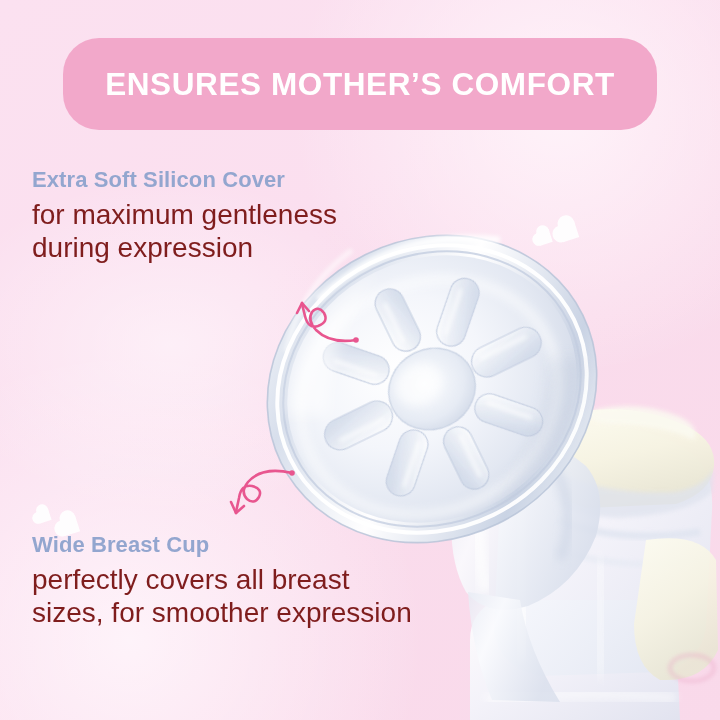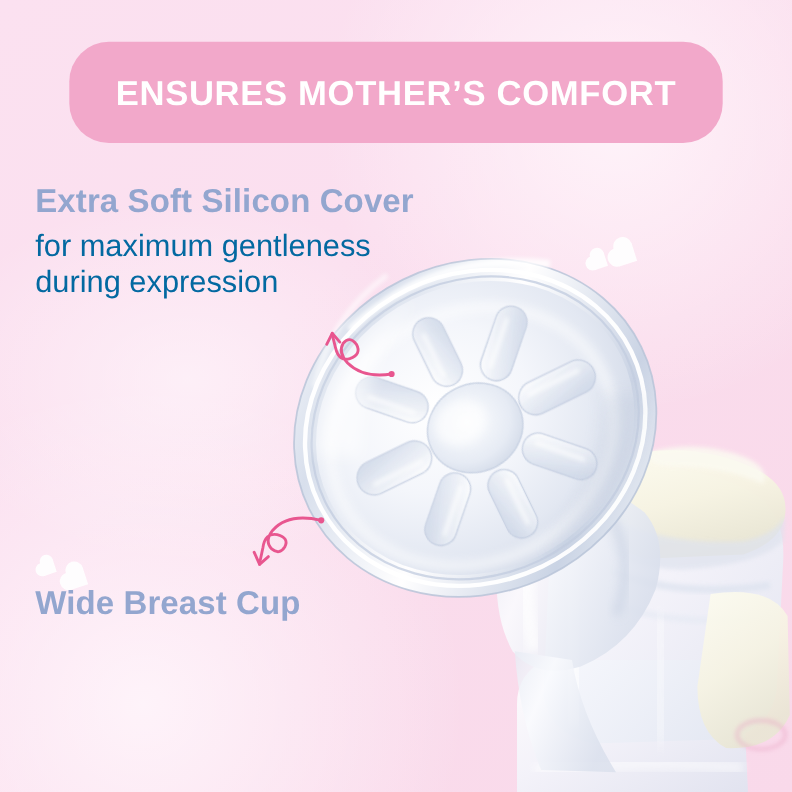--- a/index.html
+++ b/index.html
@@ -85,28 +85,28 @@
     font-size: 31.5px;
     font-weight: bold;
     letter-spacing: 0.6px;
     white-space: nowrap;
   }
 
   
   .feature { position: absolute; }
   .feature-title {
     color: #93a6cf;
-    font-size: 30px;
+    font-size: 22px;
     font-weight: bold;
     letter-spacing: 0.1px;
     white-space: nowrap;
     line-height: 1.05;
   }
   .feature-body {
-    color: #0369a1;
+    color: #7f1d1d;
     font-size: 28px;
     font-weight: normal;
     line-height: 1.17;
     margin-top: 8px;
     white-space: pre-line;
   }
 
   #feature-1 { left: 32px; top: 168px; }
   #feature-2 { left: 32px; top: 533px; }
 
@@ -307,20 +307,22 @@
   </div>
 
   <div class="feature" id="feature-1">
     <div class="feature-title">Extra Soft Silicon Cover</div>
     <div class="feature-body">for maximum gentleness
 during expression</div>
   </div>
 
   <div class="feature" id="feature-2">
     <div class="feature-title">Wide Breast Cup</div>
+    <div class="feature-body">perfectly covers all breast
+sizes, for smoother expression</div>
   </div>
 
   <svg class="arrow-layer" viewBox="0 0 720 720" width="720" height="720" xmlns="http://www.w3.org/2000/svg">
 
     <g fill="none" stroke="#e8568f" stroke-width="2.6" stroke-linecap="round">
       <path d="M356 340 Q330 344 316 330 Q307 320 312 312 Q318 305 324 313
                Q329 322 318 326 Q308 329 305 316 L302 304"></path>
       <path d="M302 303 L297 313"></path>
       <path d="M302 303 L309 311"></path>
       <circle cx="356" cy="340" r="2.8" fill="#e8568f" stroke="none"></circle>

